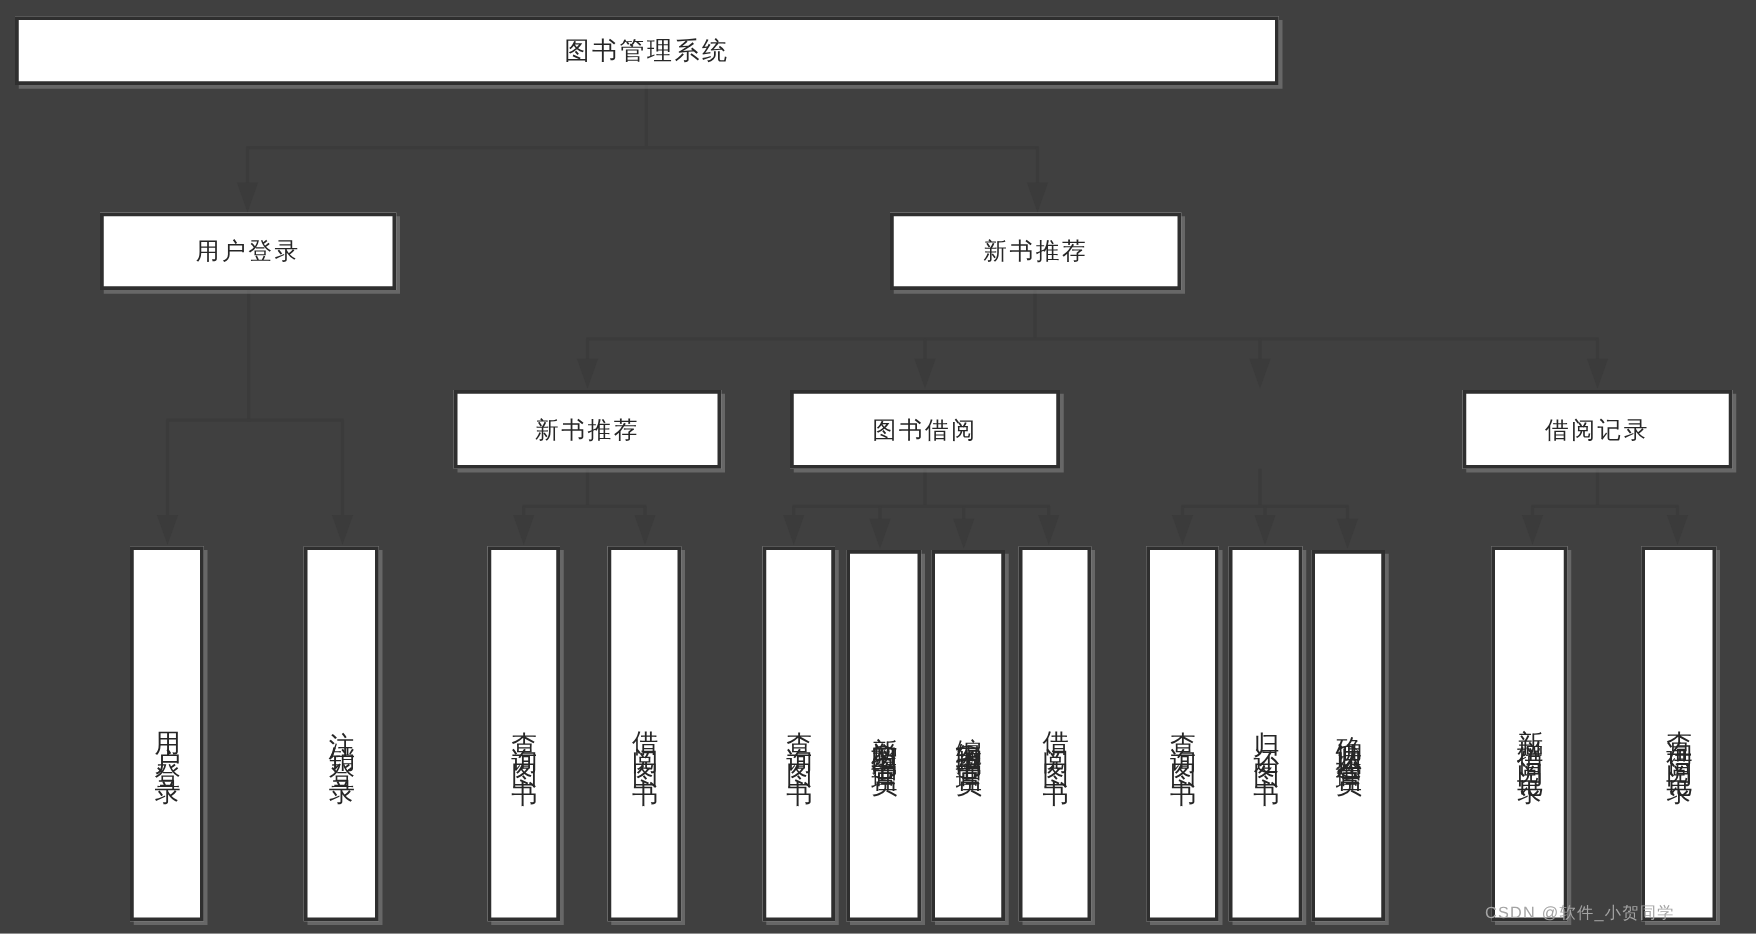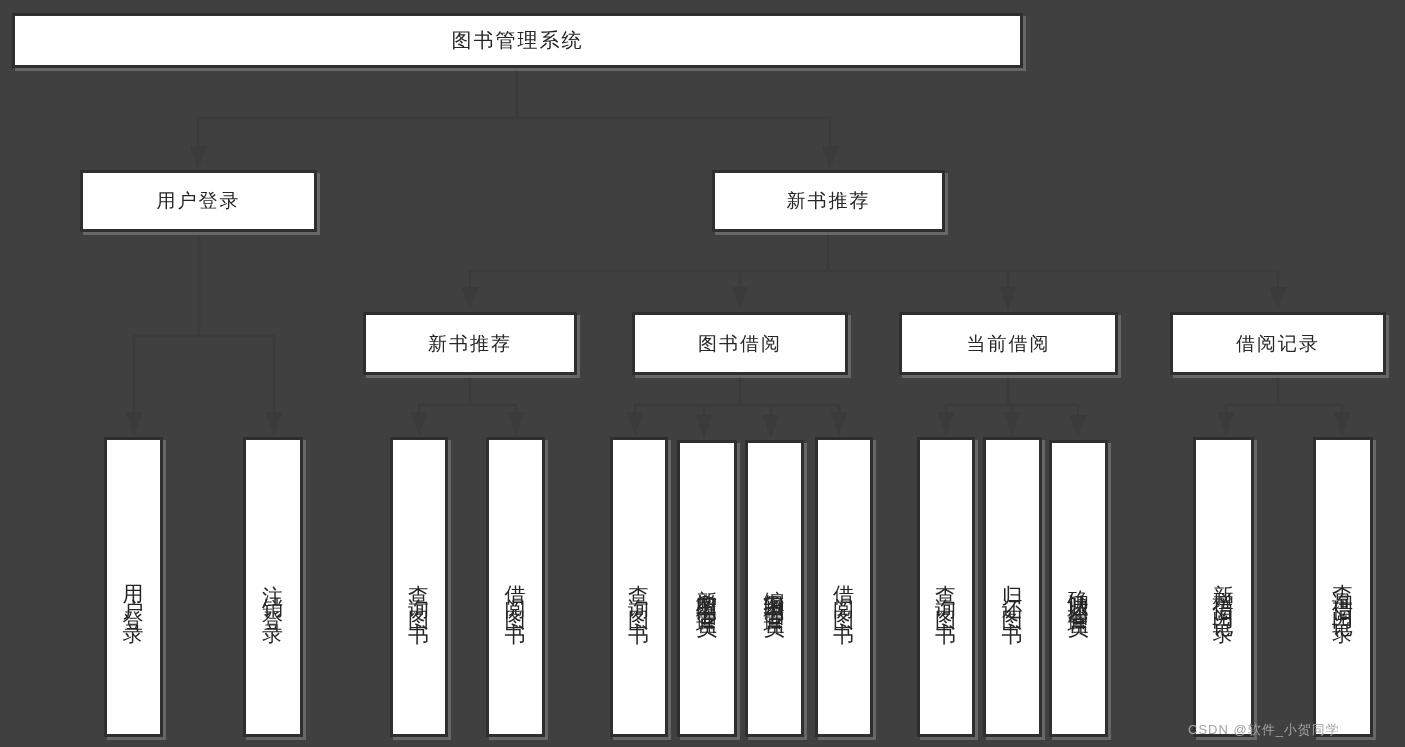--- a/index.html
+++ b/index.html
@@ -102,21 +102,20 @@
       <polygon points="1333.5,412 1350.5,412 1342,436" fill="#3b3b3b"></polygon>
     </svg>
 
   <div class="box rootlabel" style="left:12px;top:13px;width:1011px;height:55px">图书管理系统</div>
 
   <div class="box hlabel" style="left:80px;top:170px;width:237px;height:62px">用户登录</div>
   <div class="box hlabel" style="left:712px;top:170px;width:233px;height:62px">新书推荐</div>
 
   <div class="box hlabel" style="left:632px;top:312px;width:216px;height:63px">图书借阅</div>
   <div class="box hlabel" style="left:363px;top:312px;width:214px;height:63px">新书推荐</div>
-  <div class="box hlabel" style="left:899px;top:312px;width:219px;height:63px">当前借阅</div>
   <div class="box hlabel" style="left:1170px;top:312px;width:216px;height:63px">借阅记录</div>
 
   <div class="box leaf ls4" style="left:104px;top:437px;width:59px;height:300px">用户登录</div>
   <div class="box leaf ls4" style="left:243px;top:437px;width:60px;height:300px">注销登录</div>
 
   <div class="box leaf ls4" style="left:390px;top:437px;width:58px;height:300px">查询图书</div>
   <div class="box leaf ls4" style="left:486px;top:437px;width:59px;height:300px">借阅图书</div>
 
   <div class="box leaf ls4" style="left:610px;top:437px;width:58px;height:300px">查询图书</div>
   <div class="box leaf ls9" style="left:677px;top:440px;width:60px;height:297px">新增图书（管理员）</div>

